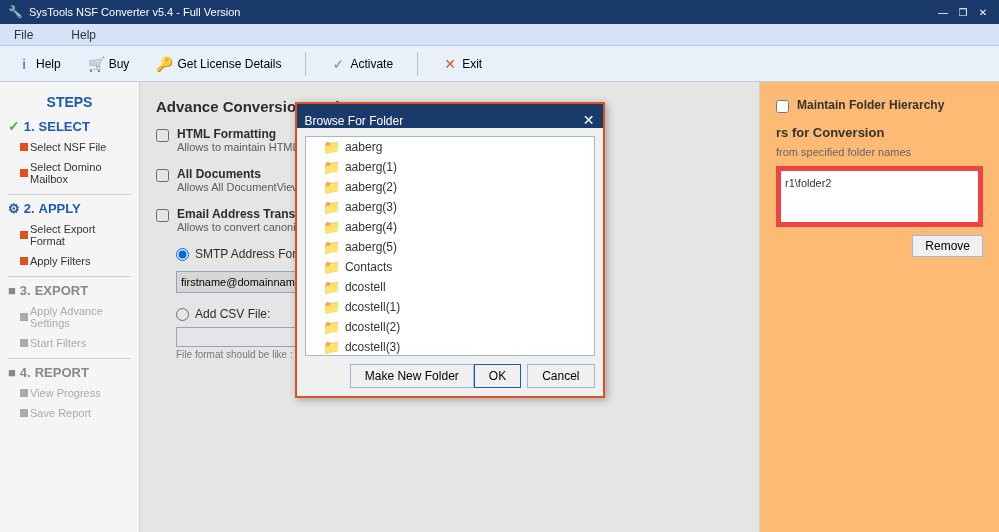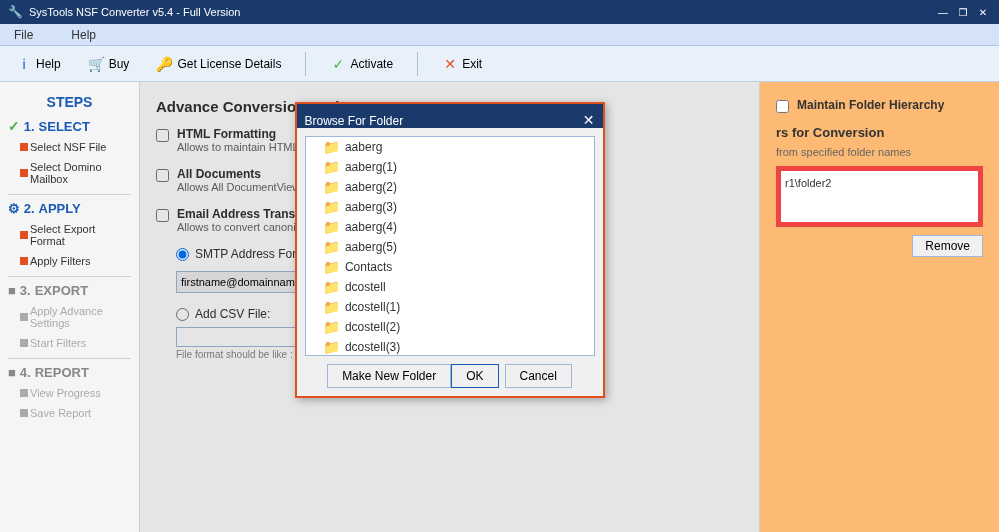--- a/index.html
+++ b/index.html
@@ -66,21 +66,21 @@
     .dialog { width: 310px; background: #f0f0f0; border: 2px solid #e05020; box-shadow: 2px 2px 8px rgba(0,0,0,0.3); }
     .dialog-title-bar { background: #1a3a6b; color: white; height: 24px; display: flex; align-items: flex-end; padding: 0 8px; justify-content: space-between; }
     .dialog-title { font-size: 12px; }
     .dialog-close { background: none; border: none; color: white; cursor: pointer; font-size: 14px; }
     .dialog-body { padding: 8px; }
     .folder-tree { background: white; border: 1px solid #a0b8d8; height: 220px; overflow-y: auto; margin-bottom: 8px; }
     .tree-item { display: flex; align-items: center; padding: 2px 4px; cursor: pointer; font-size: 12px; }
     .tree-arrow { width: 14px; font-size: 10px; color: #666; }
     .folder-icon { color: #f0c050; font-size: 14px; margin-right: 4px; }
     .tree-label { font-size: 12px; }
-    .dialog-buttons { display: flex; justify-content: center; align-items: center; }
+    .dialog-buttons { display: flex; justify-content: flex-end; align-items: center; }
     .dialog-btn { padding: 4px 14px; border: 1px solid #a0b8d8; background: #f0f0f0; cursor: pointer; font-size: 12px; }
     .dialog-btn-group { display: flex; gap: 6px; }
     .dialog-ok { border: 1px solid #1a5bb5; }
 
     
     .mfh-row { display: flex; align-items: flex-start; }
     .mfh-checkbox { margin-right: 8px; margin-top: 2px; }
   </style>
 </head>
 <body>

